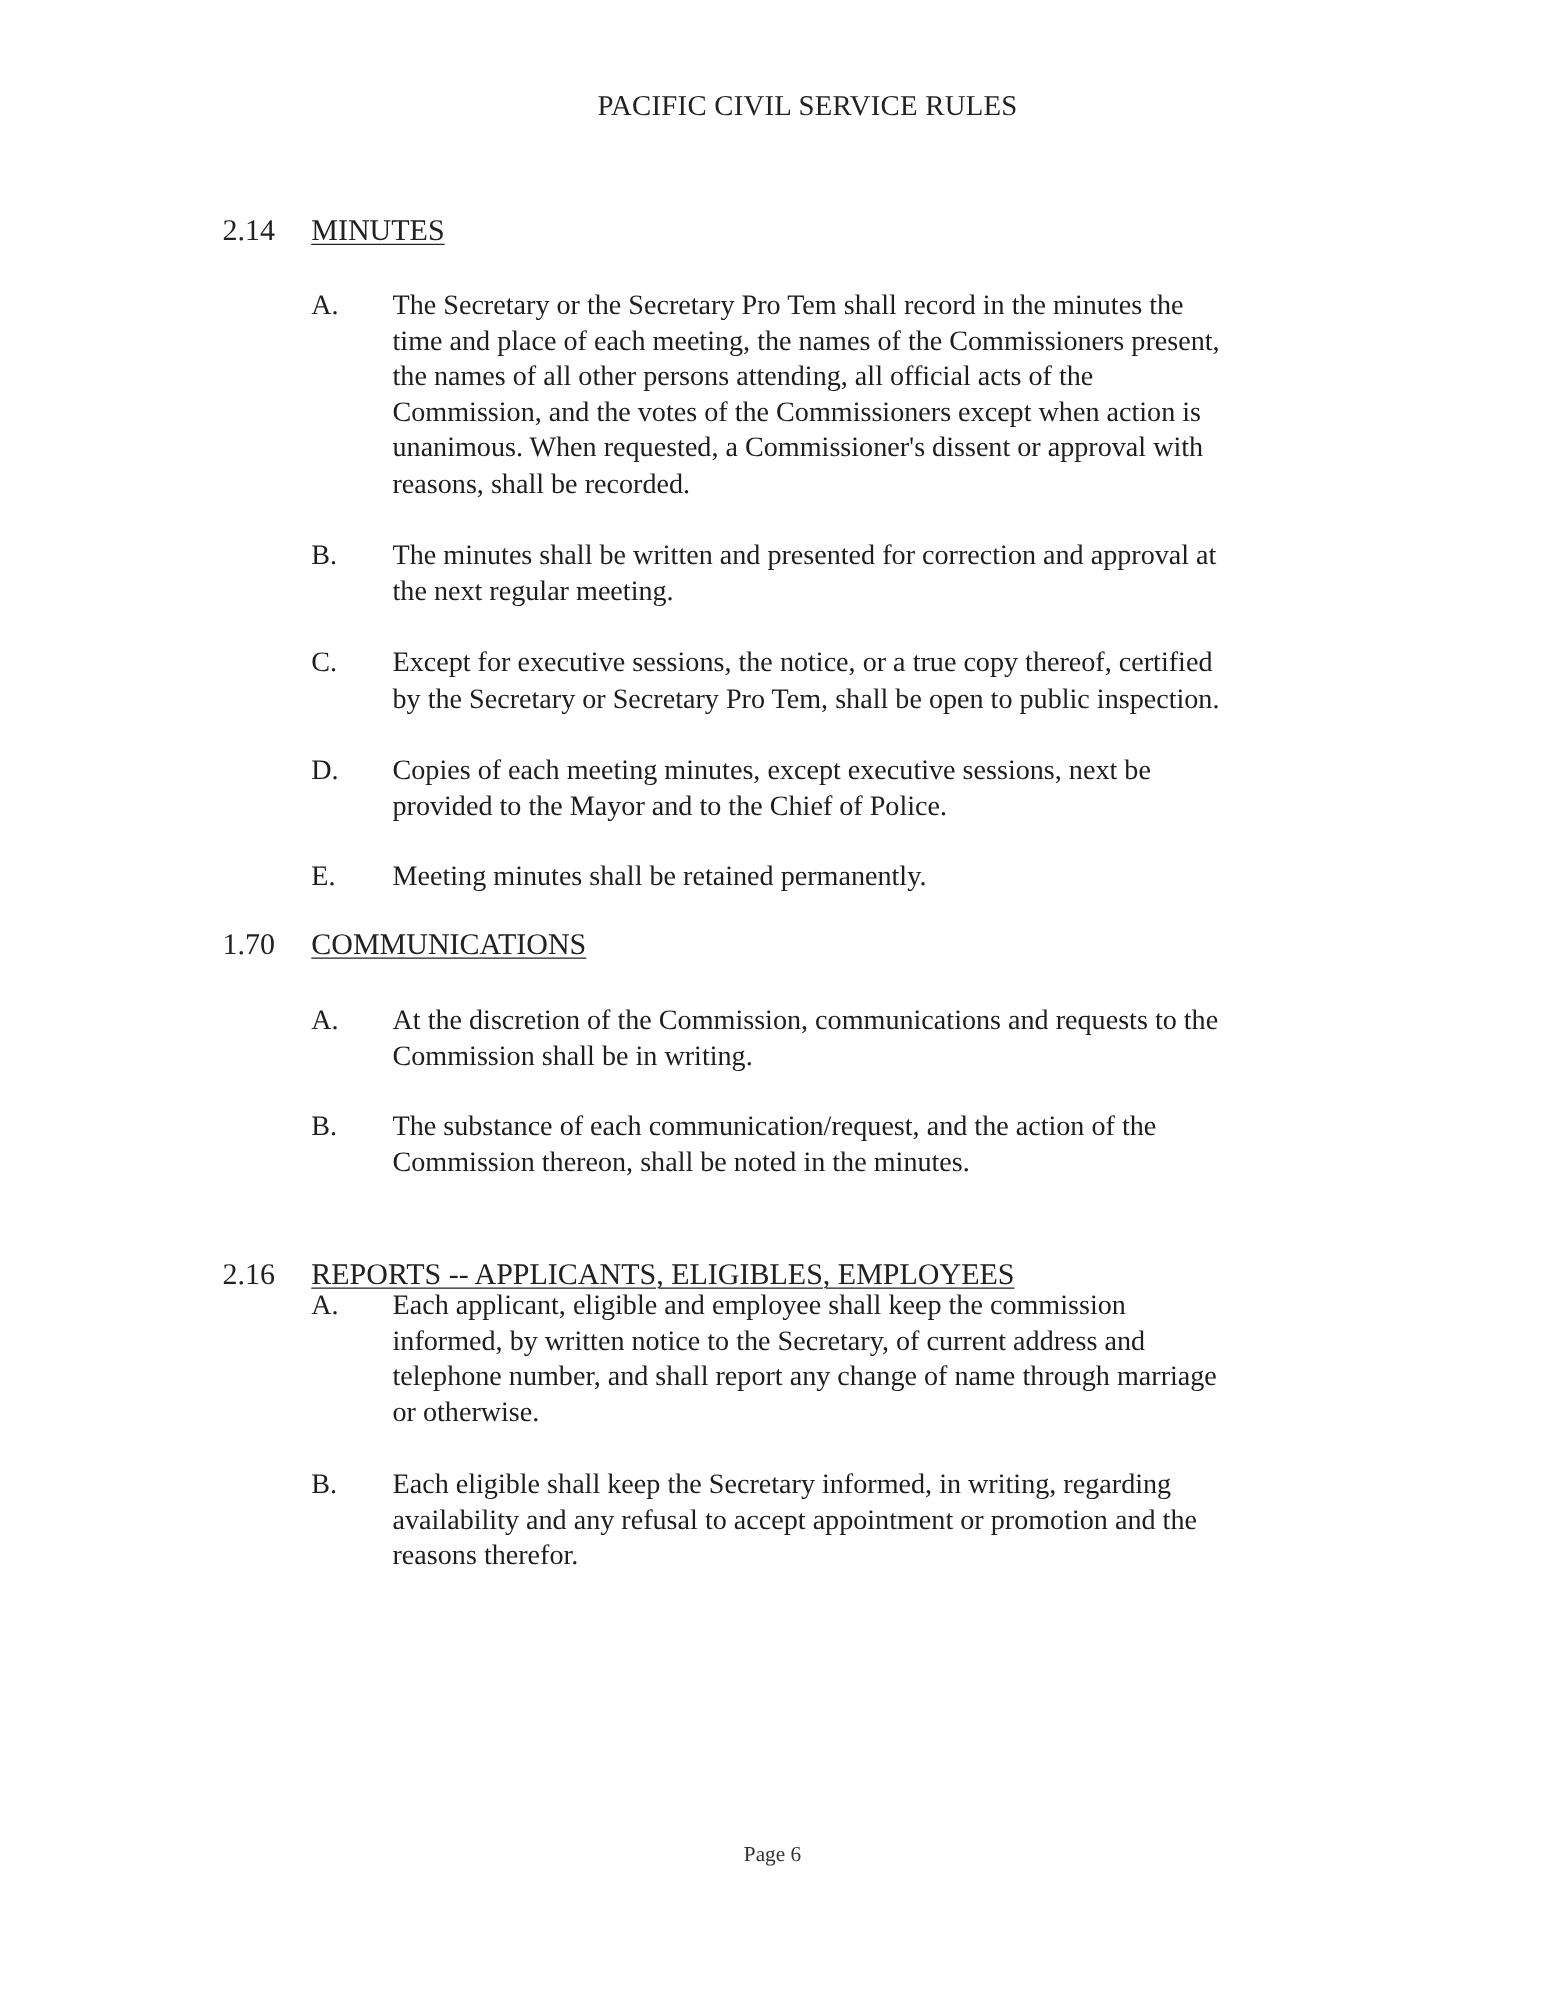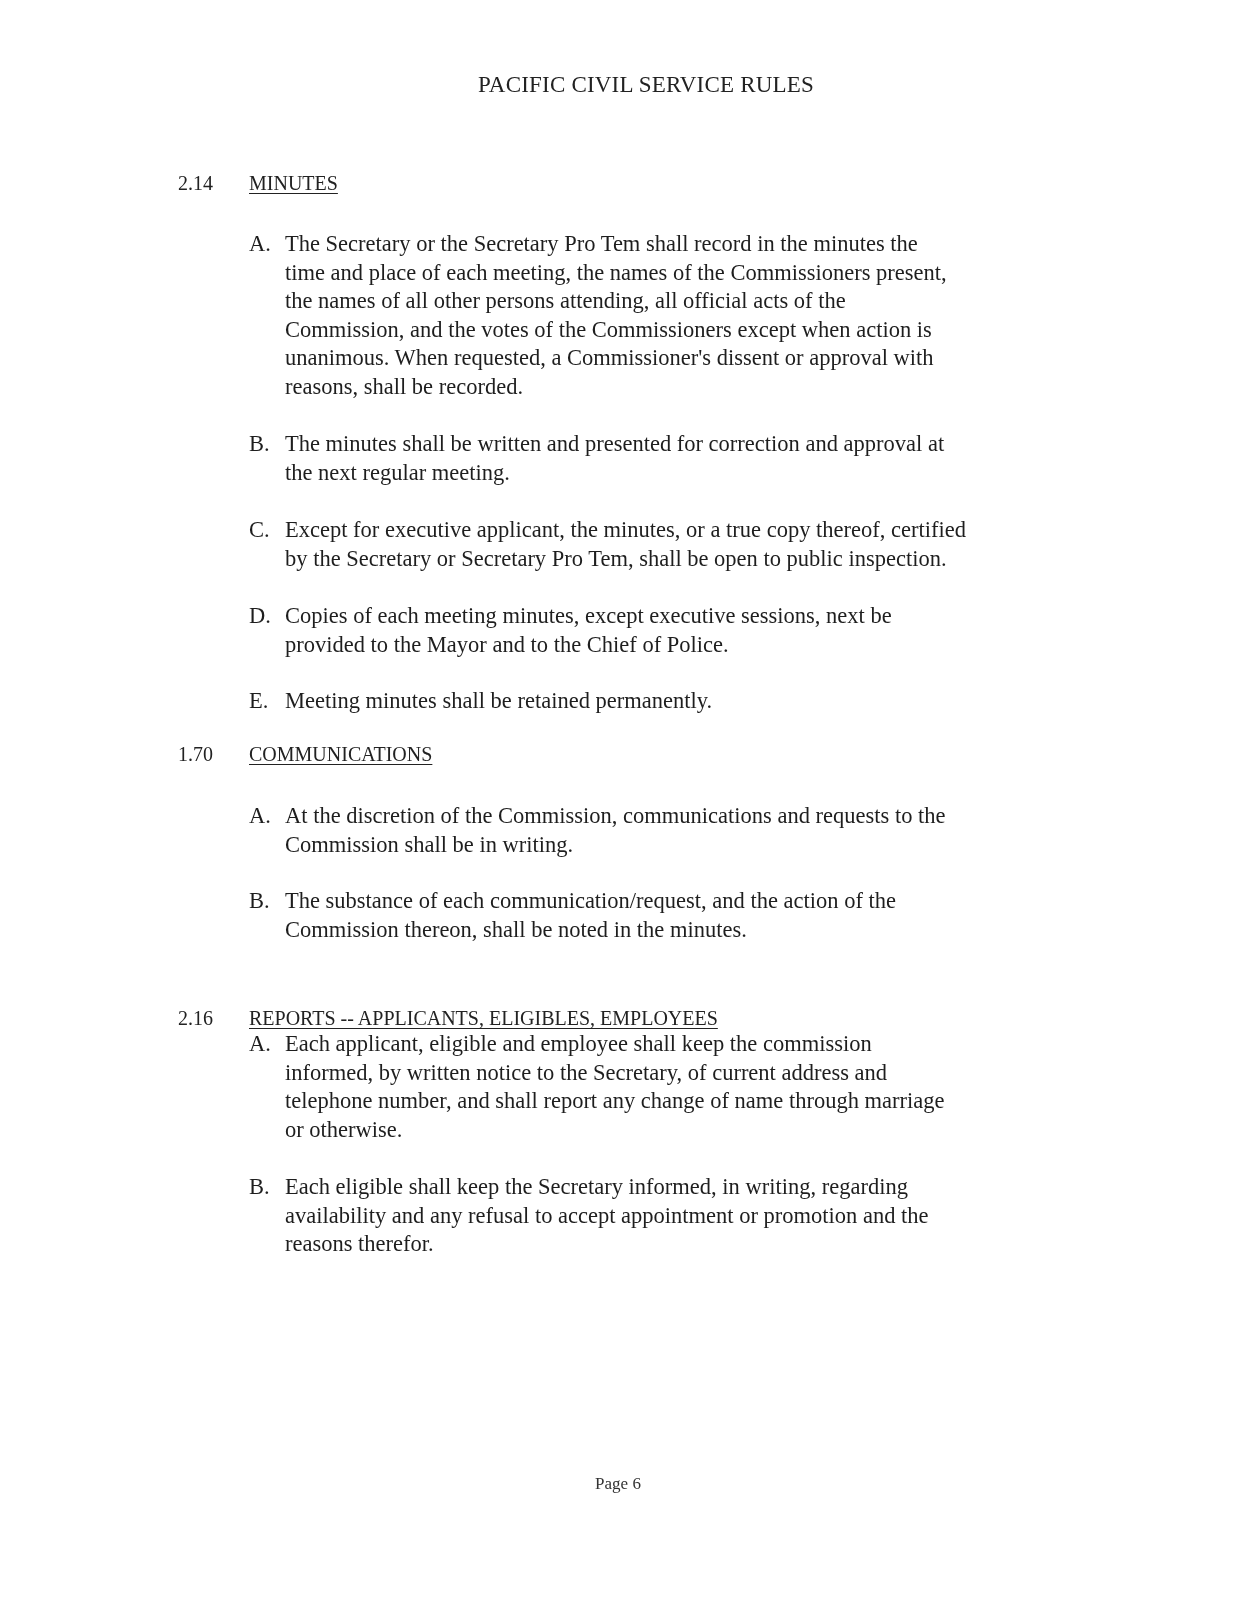--- a/index.html
+++ b/index.html
@@ -29,21 +29,21 @@
     }
     .section {
       position: absolute;
       left: 178px;
       width: 940px;
     }
     .section-heading {
       display: flex;
       align-items: baseline;
       font-family: "Liberation Serif", serif;
-      font-size: 20px;
+      font-size: 24px;
       color: #222;
       height: 30px;
     }
     .section-number {
       width: 71px;
       display: inline-block;
     }
     .section-title {
       text-decoration: underline;
       text-underline-offset: 3px;
@@ -60,20 +60,21 @@
       line-height: 28.6px;
       color: #1e1e1e;
     }
     .item-letter {
       width: 36px;
       flex: 0 0 36px;
     }
     .item-text {
       flex: 1;
       white-space: pre-line;
+      margin-left: 29px;
     }
     .page-footer {
       position: absolute;
       top: 1474px;
       left: 0;
       width: 1236px;
       text-align: center;
       font-family: "Liberation Serif", serif;
       font-size: 17px;
       color: #333;
@@ -102,21 +103,21 @@
 </div>
 
 <div class="item" style="top:430px;">
   <span class="item-letter">B.</span>
   <span class="item-text">The minutes shall be written and presented for correction and approval at
 the next regular meeting.</span>
 </div>
 
 <div class="item" style="top:516px;">
   <span class="item-letter">C.</span>
-  <span class="item-text">Except for executive applicant, the minutes, or a true copy thereof, certified
+  <span class="item-text">Except for executive sessions, the notice, or a true copy thereof, certified
 by the Secretary or Secretary Pro Tem, shall be open to public inspection.</span>
 </div>
 
 <div class="item" style="top:602px;">
   <span class="item-letter">D.</span>
   <span class="item-text">Copies of each meeting minutes, except executive sessions, next be
 provided to the Mayor and to the Chief of Police.</span>
 </div>
 
 <div class="item" style="top:687px;">

